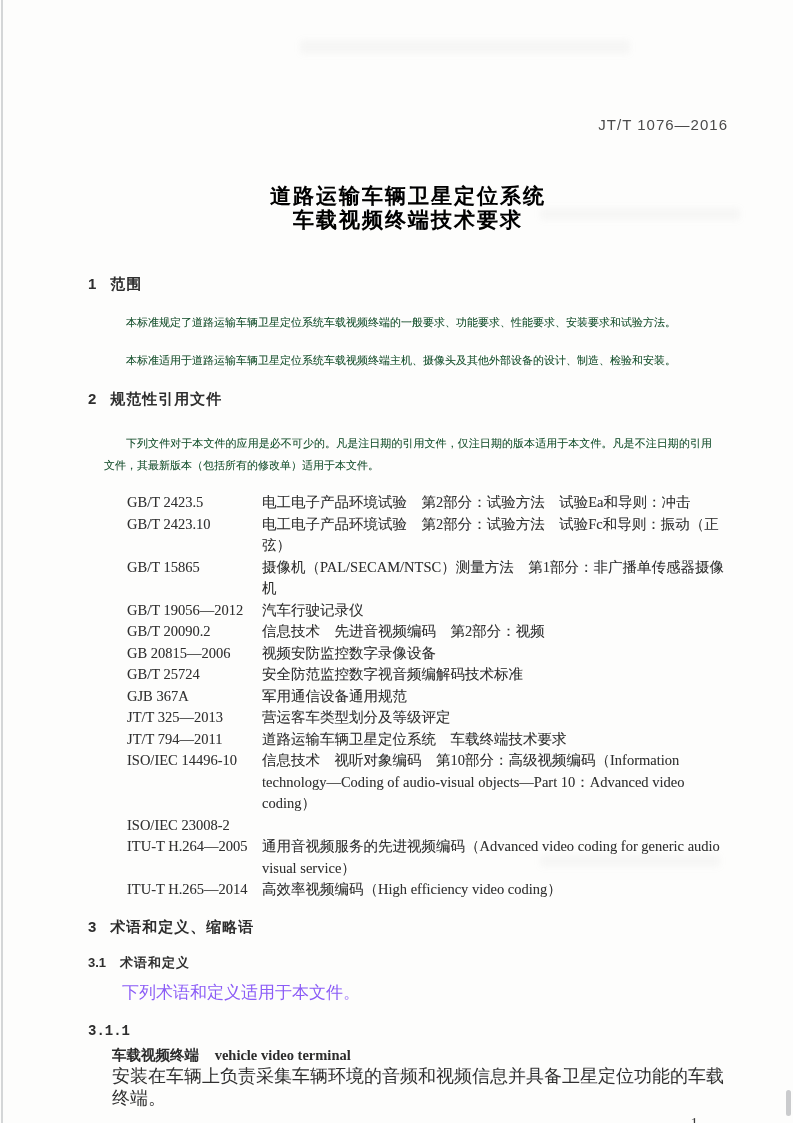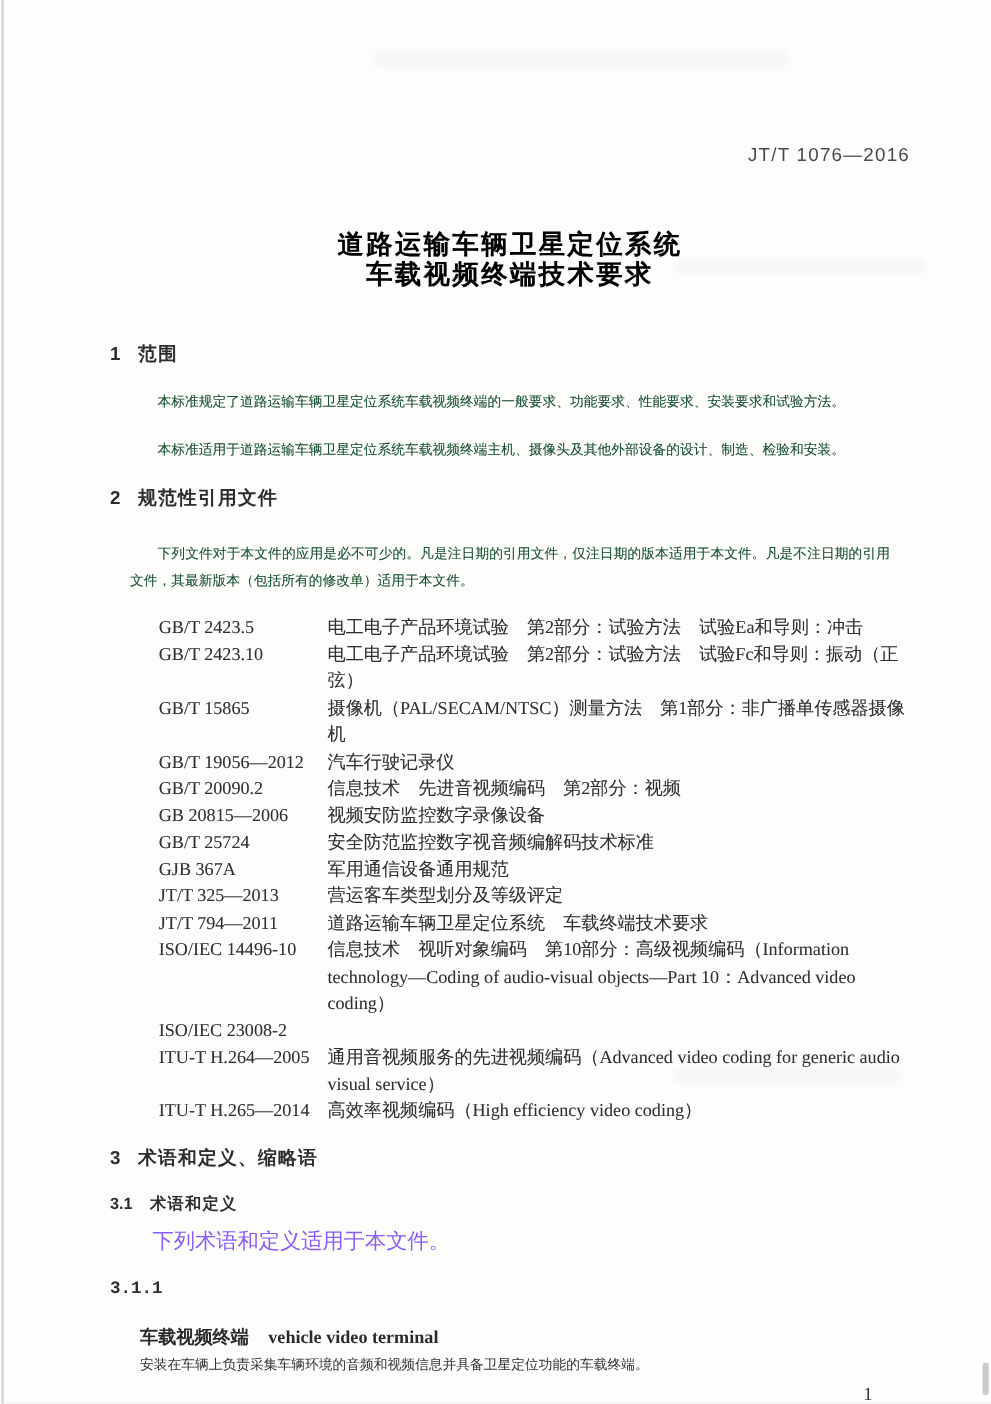--- a/index.html
+++ b/index.html
@@ -106,34 +106,35 @@
     color: #8b5cf6;
   }
   .entry-num {
     font-family: Liberation Mono, monospace;
     font-size: 14px;
     line-height: 20px;
     font-weight: bold;
     color: #2e2e2e;
   }
   .term-line {
-    margin-top: 18px;
+    margin-top: 3px;
     margin-left: 24px;
     font-size: 14.5px;
     line-height: 22px;
     font-weight: bold;
     color: #2b2b2b;
   }
   .term-cn { font-family: "Liberation Sans", "DejaVu Sans", sans-serif; }
   .term-en { margin-left: 12px; font-family: "Liberation Serif", "DejaVu Serif", serif; }
   .definition {
     margin: 0 0 0 24px;
-    font-size: 11px;
+    font-size: 18px;
     line-height: 22px;
     color: #303030;
+    font-family: Liberation Mono, monospace;
   }
   .page-num {
     margin-top: 4px;
     margin-right: 30px;
     text-align: right;
     font-size: 15px;
     line-height: 18px;
     color: #3a3a3a;
   }
 </style>

